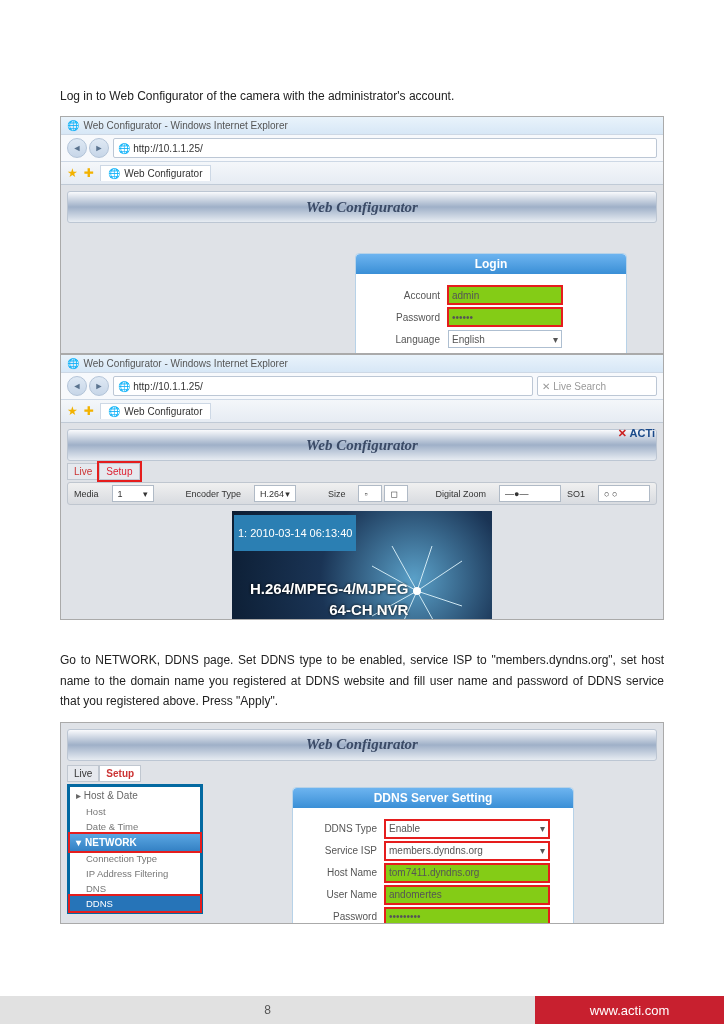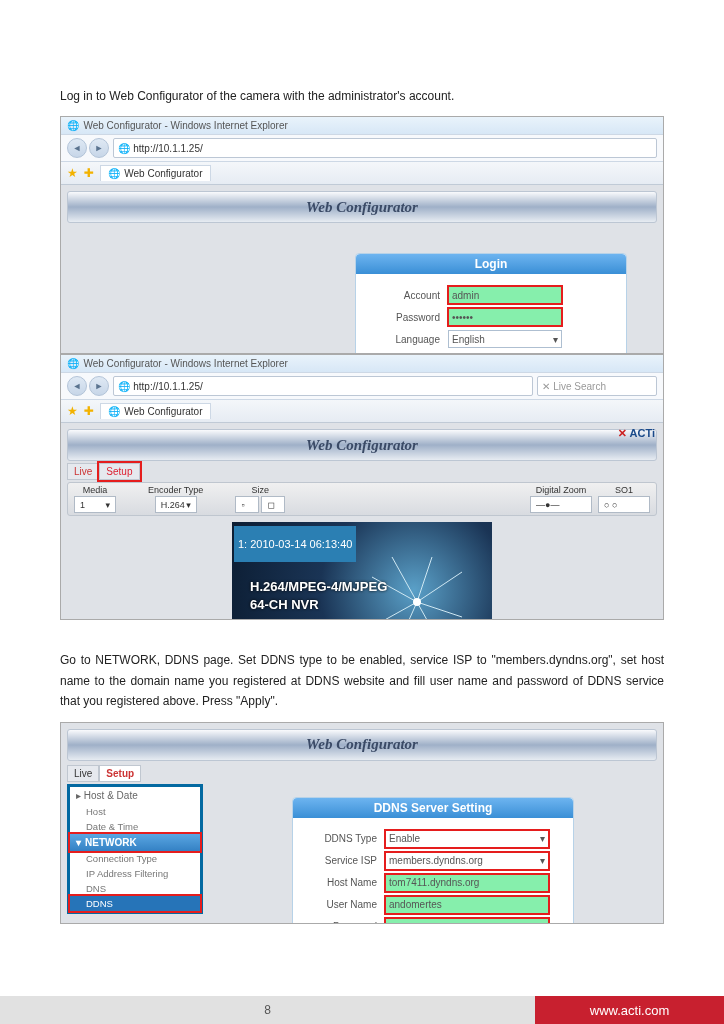--- a/index.html
+++ b/index.html
@@ -21,50 +21,50 @@
   .tab { background: #fff; border: 1px solid #cdd8e5; border-bottom: none; padding: 2px 8px; font-size: 10px; display: flex; align-items: center; gap: 3px; }
 
   .window-body { background: #dfe2e7; padding: 6px; }
   .header-bar { background: linear-gradient(180deg,#f9fafc 0%,#9fb0c8 50%,#e7ecf2 100%); height: 30px; display: flex; align-items: center; justify-content: center; font-family: Georgia, serif; font-weight: bold; font-style: italic; font-size: 15px; color: #3a4a66; border: 1px solid #bcc6d3; border-radius: 3px; }
 
   .login-card { width: 270px; margin: 30px 30px 10px auto; background: #fff; border: 1px solid #b7d2e8; border-radius: 4px; }
   .card-title { background: linear-gradient(#6db4f0,#3a8fd6); color: #fff; font-size: 12px; text-align: center; padding: 3px 16px; border-radius: 4px 4px 0 0; font-weight: bold; }
   .card-body { padding: 8px 24px; }
   .frow { display: flex; align-items: center; margin: 4px 0; font-size: 10px; color: #555; }
   .frow .lbl { width: 60px; text-align: right; margin-right: 8px; }
-  .frow .inp { flex: 1; height: 16px; border: 1px solid #aebfd1; background: #86efac; padding: 0 3px; font-size: 10px; display: flex; align-items: center; }
+  .frow .inp { flex: 1; height: 16px; border: 1px solid #aebfd1; background: #84cc16; padding: 0 3px; font-size: 10px; display: flex; align-items: center; }
   .redbox { outline: 2px solid #e51d1d; outline-offset: -1px; }
   .sel { flex: 1; height: 16px; border: 1px solid #aebfd1; display: flex; align-items: center; justify-content: space-between; padding: 0 3px; font-size: 10px; }
 
   
   .toolbar2 { background: linear-gradient(#f0f0f0,#d8dbe0); border: 1px solid #bfc6cf; border-radius: 3px; padding: 2px 6px; display: flex; align-items: center; gap: 6px; font-size: 9px; }
-  .tb-item { display: flex; flex-direction: column; align-items: center; gap: 1px; justify-content: flex-end; }
+  .tb-item { display: flex; flex-direction: row; align-items: center; gap: 13px; justify-content: flex-end; }
   .tb-ctrl { height: 15px; background: #fff; border: 1px solid #b0bac6; padding: 0 5px; display: flex; align-items: center; font-size: 9px; min-width: 30px; justify-content: space-between; }
   .tabs-ls { display: flex; gap: 0; font-size: 10px; margin-bottom: 2px; }
   .tabs-ls .t { padding: 2px 6px; border: 1px solid #c0c7d0; background: #e6e9ee; }
   .tabs-ls .t.active { background: #fff; }
   .tabs-ls .t.red { outline: 2px solid #e51d1d; color: #d23; }
   .live-area { display: flex; justify-content: center; padding: 6px; }
   .video { width: 260px; height: 170px; background: radial-gradient(circle at 70% 40%,#5aa0c8,#1a3455 45%,#0a1a2e); position: relative; overflow: hidden; }
   .video .ts { position: absolute; top: 4px; left: 2px; background: #2b7fb3; color: #fff; font-size: 11px; padding: 12px 4px; }
-  .video .txt { position: absolute; left: 18px; top: 56px; font-family: Arial; font-weight: bold; color: #fff; font-size: 13px; line-height: 1.35; text-shadow: 0 0 3px #000; }
+  .video .txt { position: absolute; left: 18px; top: 68px; font-family: Arial; font-weight: bold; color: #fff; font-size: 15px; line-height: 1.35; text-shadow: 0 0 3px #000; text-align: right; }
   .video svg.burst { position: absolute; right: 30px; top: 35px; }
   .acti-logo { position: absolute; right: 8px; top: 4px; font-weight: bold; font-size: 11px; color: #1a4a8a; }
   .acti-logo .x { color: #c22; }
 
   
   .layout3 { display: flex; gap: 6px; }
   .side { width: 130px; background: #fff; border: 3px solid #0369a1; font-size: 10px; }
   .side .cat { padding: 3px 6px; color: #666; }
   .side .hdr { background: linear-gradient(#5aa6e2,#3481c4); color: #fff; padding: 3px 6px; font-weight: bold; display: flex; align-items: center; gap: 4px; }
   .side .sub { padding: 2px 6px 2px 16px; color: #777; font-size: 9.5px; }
   .side .sub.dk { background: #2674b8; color: #fff; }
   .redframe { outline: 2px solid #e51d1d; }
   .right3 { flex: 1; }
-  .card3 { width: 280px; margin: 32px auto 4px auto; background: #fff; border: 1px solid #b7d2e8; border-radius: 4px; }
+  .card3 { width: 280px; margin: 22px auto 4px auto; background: #fff; border: 1px solid #b7d2e8; border-radius: 4px; }
 
   
   .footer { position: absolute; left: 0; bottom: 0; width: 724px; height: 28px; display: flex; }
   .foot-gray { flex: 1; background: #e1e1e1; display: flex; align-items: center; justify-content: center; color: #555; font-size: 12px; }
   .foot-red { width: 189px; background: #c8202f; color: #fff; display: flex; align-items: center; justify-content: center; font-size: 13px; }
 </style>
 </head>
 <body>
 
 <div class="page">

